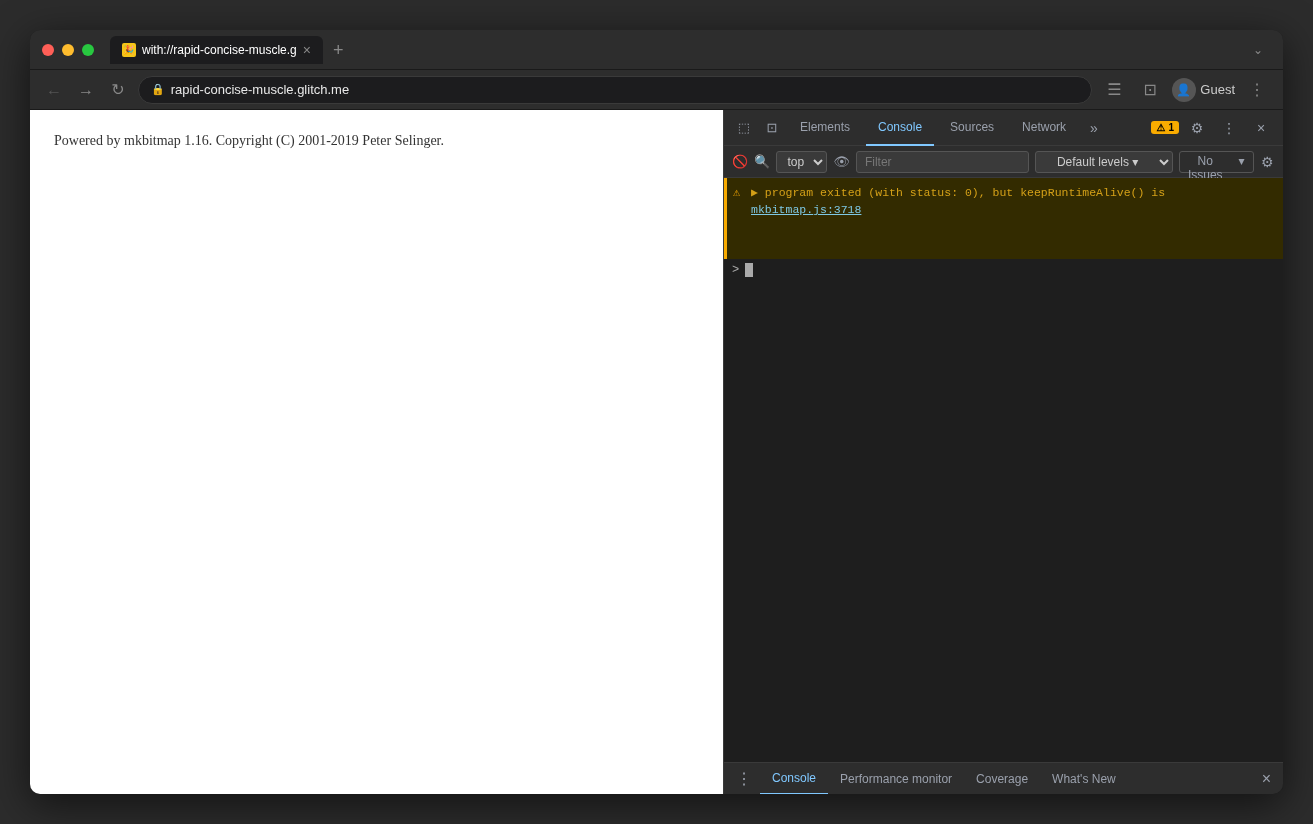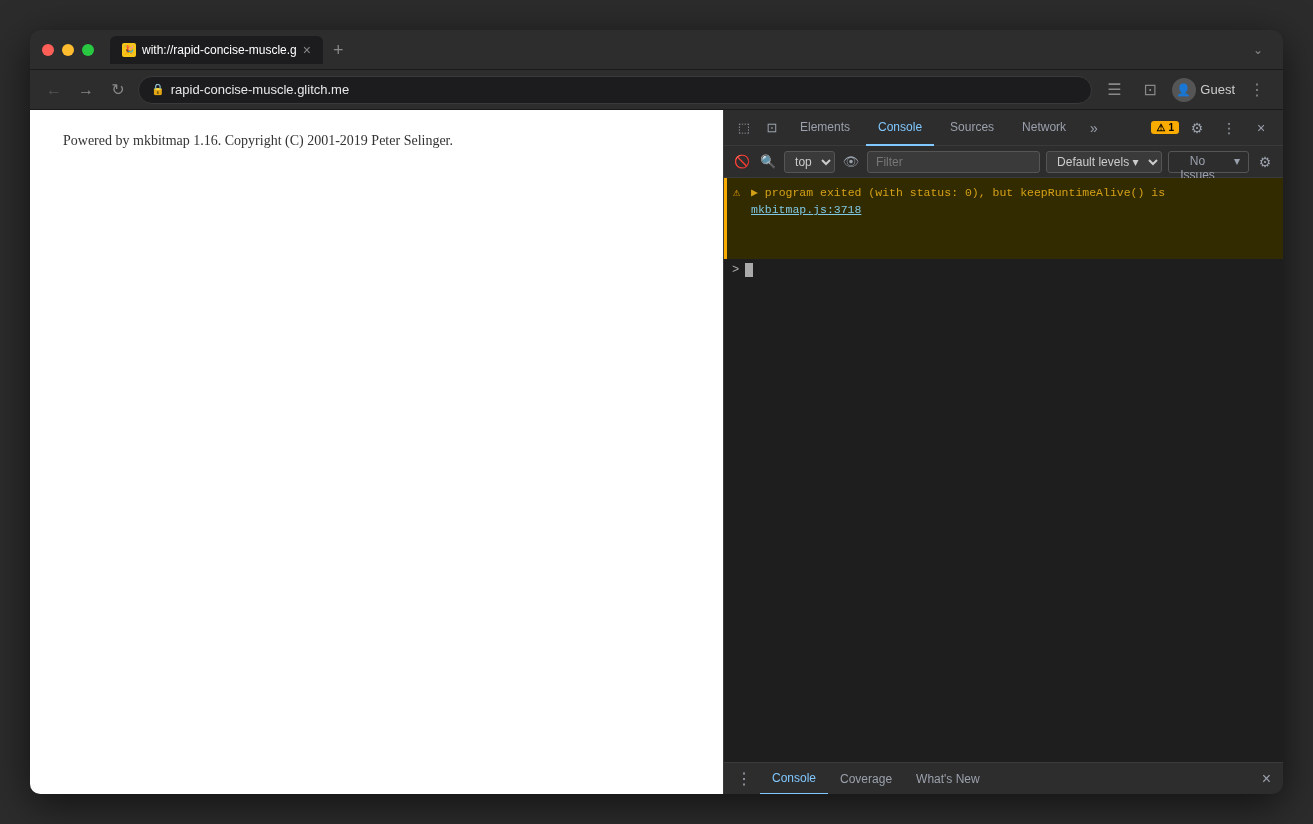--- a/index.html
+++ b/index.html
@@ -194,21 +194,21 @@
       display: flex;
       flex: 1;
       overflow: hidden;
     }
 
     
     .page-content {
       flex: 1;
       background: #fff;
       overflow: auto;
-      padding: 20px 33px;
+      padding: 20px 24px;
     }
     .page-text {
       font-size: 14px;
       color: #333;
       font-family: Georgia, serif;
       line-height: 1.6;
     }
 
     
     .devtools-panel {
@@ -330,21 +330,21 @@
       height: 22px;
       outline: none;
     }
     .filter-input::placeholder { color: #777; }
     .levels-select {
       background: #3a3a3a;
       border: 1px solid #555;
       border-radius: 3px;
       color: #ccc;
       font-size: 12px;
-      padding: 2px 6px;
+      padding: 2px 17px;
       height: 22px;
       cursor: pointer;
     }
     .no-issues-btn {
       background: none;
       border: 1px solid #555;
       border-radius: 3px;
       color: #9aa0ac;
       font-size: 12px;
       padding: 2px 8px;
@@ -569,20 +569,23 @@
           <span class="console-cursor"></span>
         </div>
       </div>
 
       <div class="devtools-bottom">
         <span class="devtools-bottom-menu">⋮</span>
         <div class="bottom-tab active">
           <span>Console</span>
         </div>
         <div class="bottom-tab">
+          <span>Performance monitor</span>
+        </div>
+        <div class="bottom-tab">
           <span>Coverage</span>
         </div>
         <div class="bottom-tab">
           <span>What's New</span>
         </div>
         <button class="bottom-close">×</button>
       </div>
 
     </div>
   </div>

